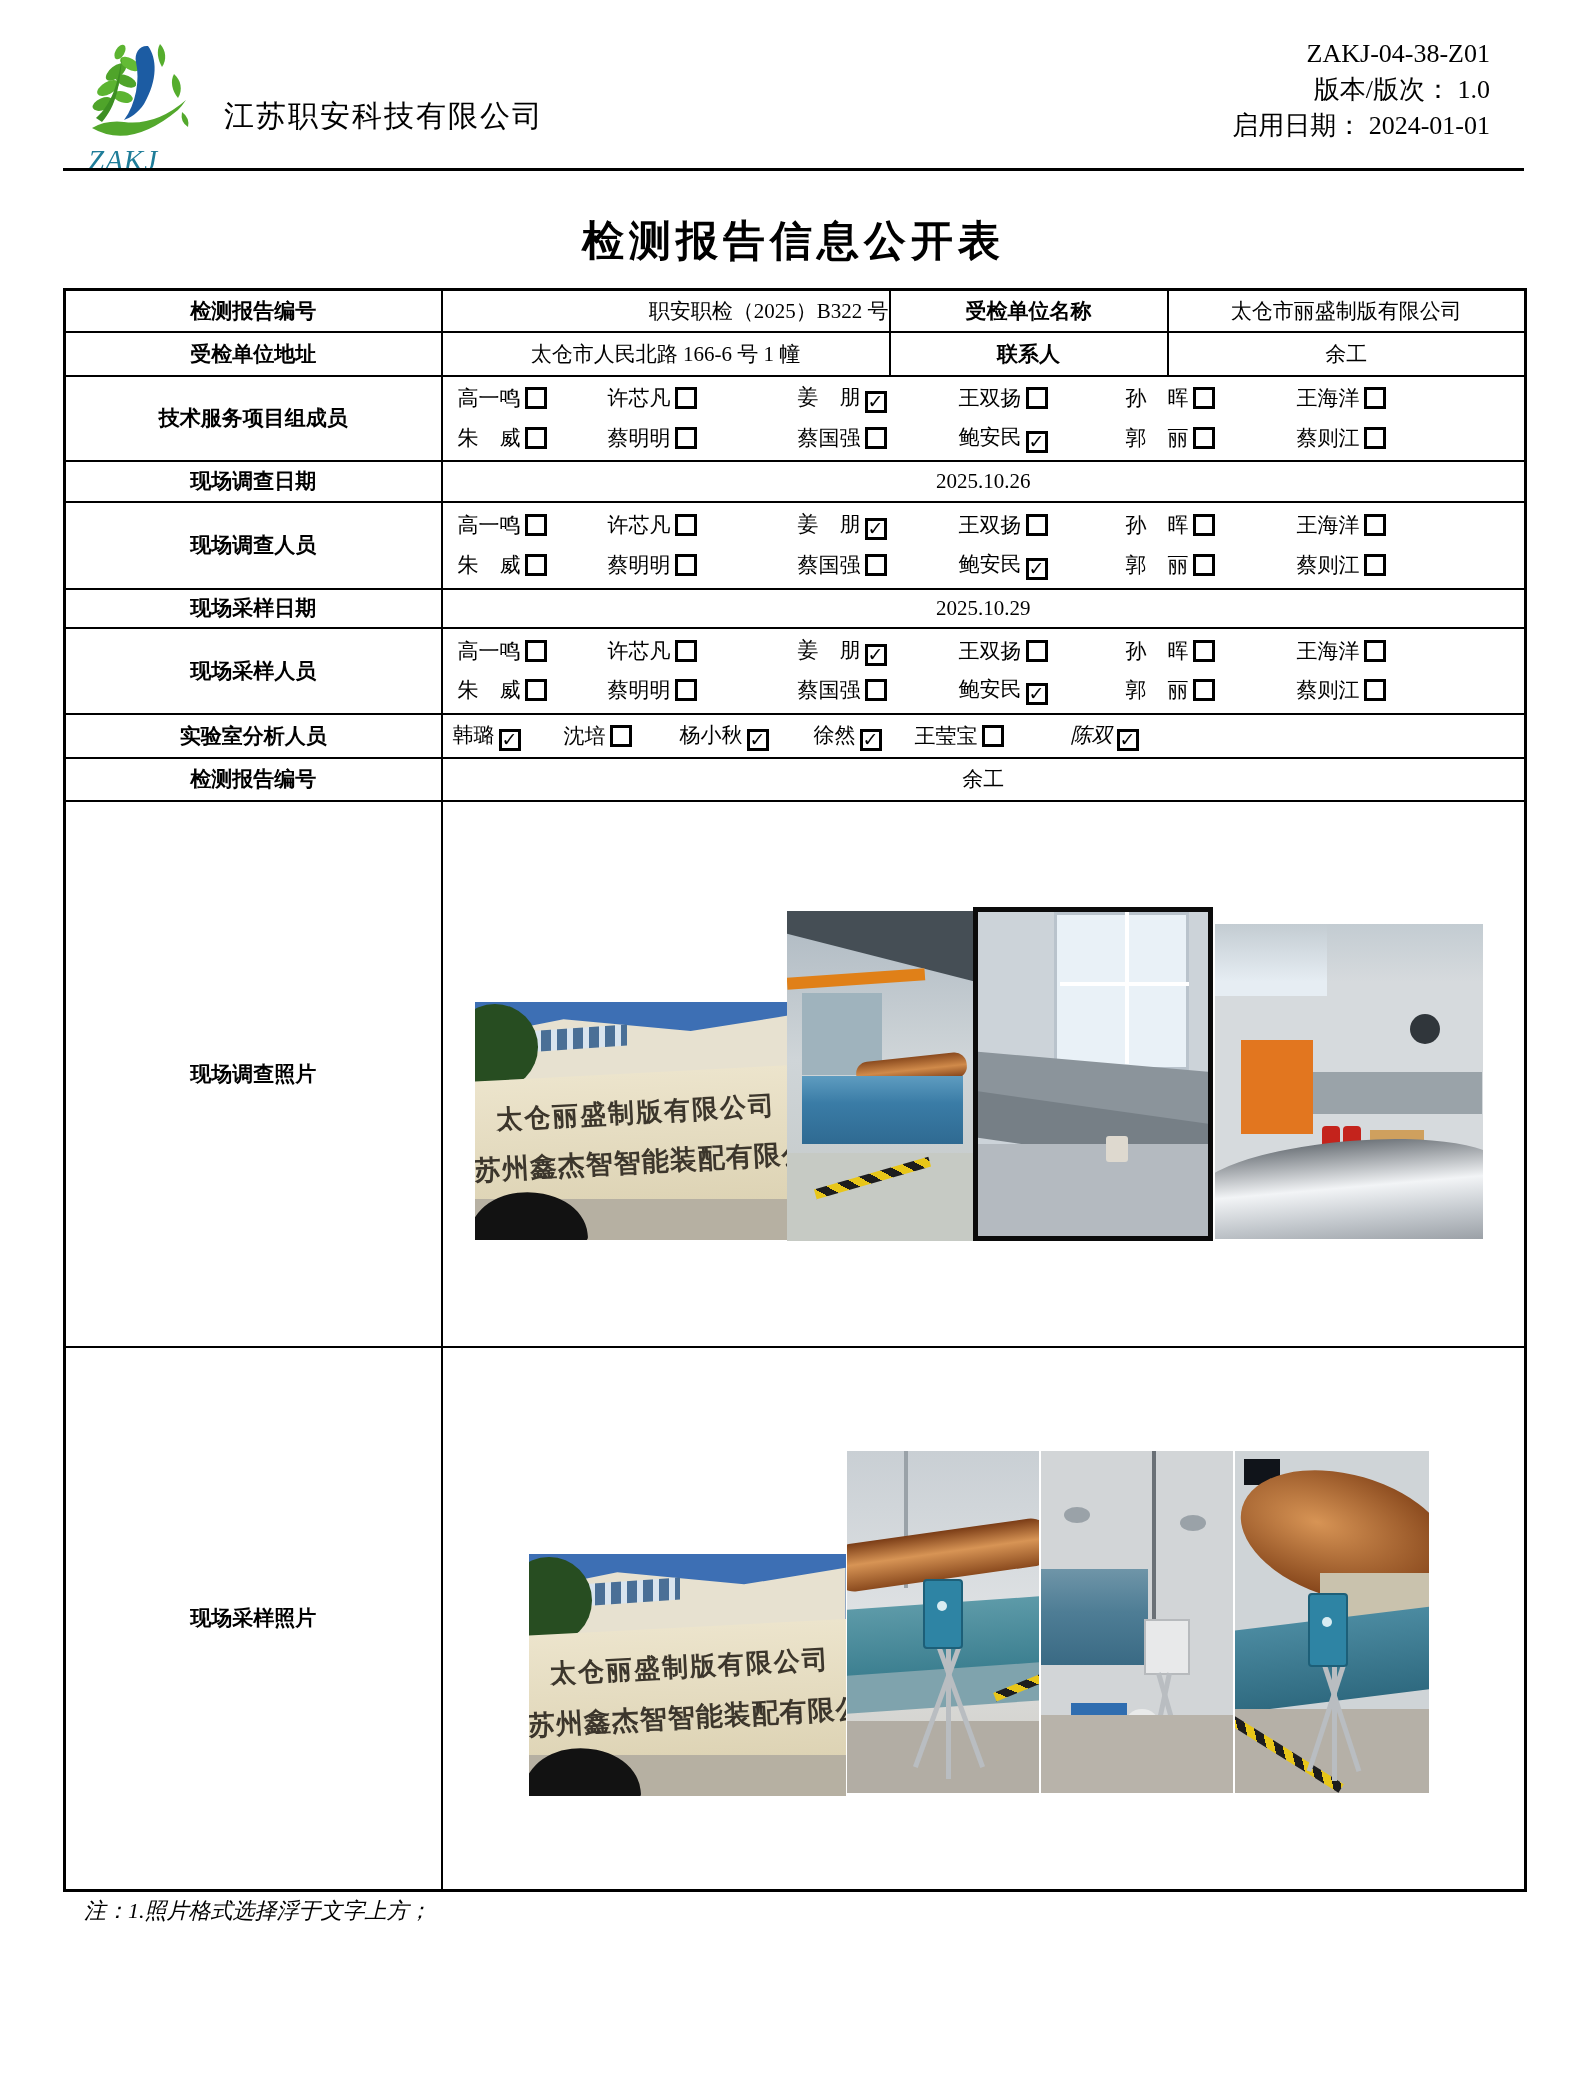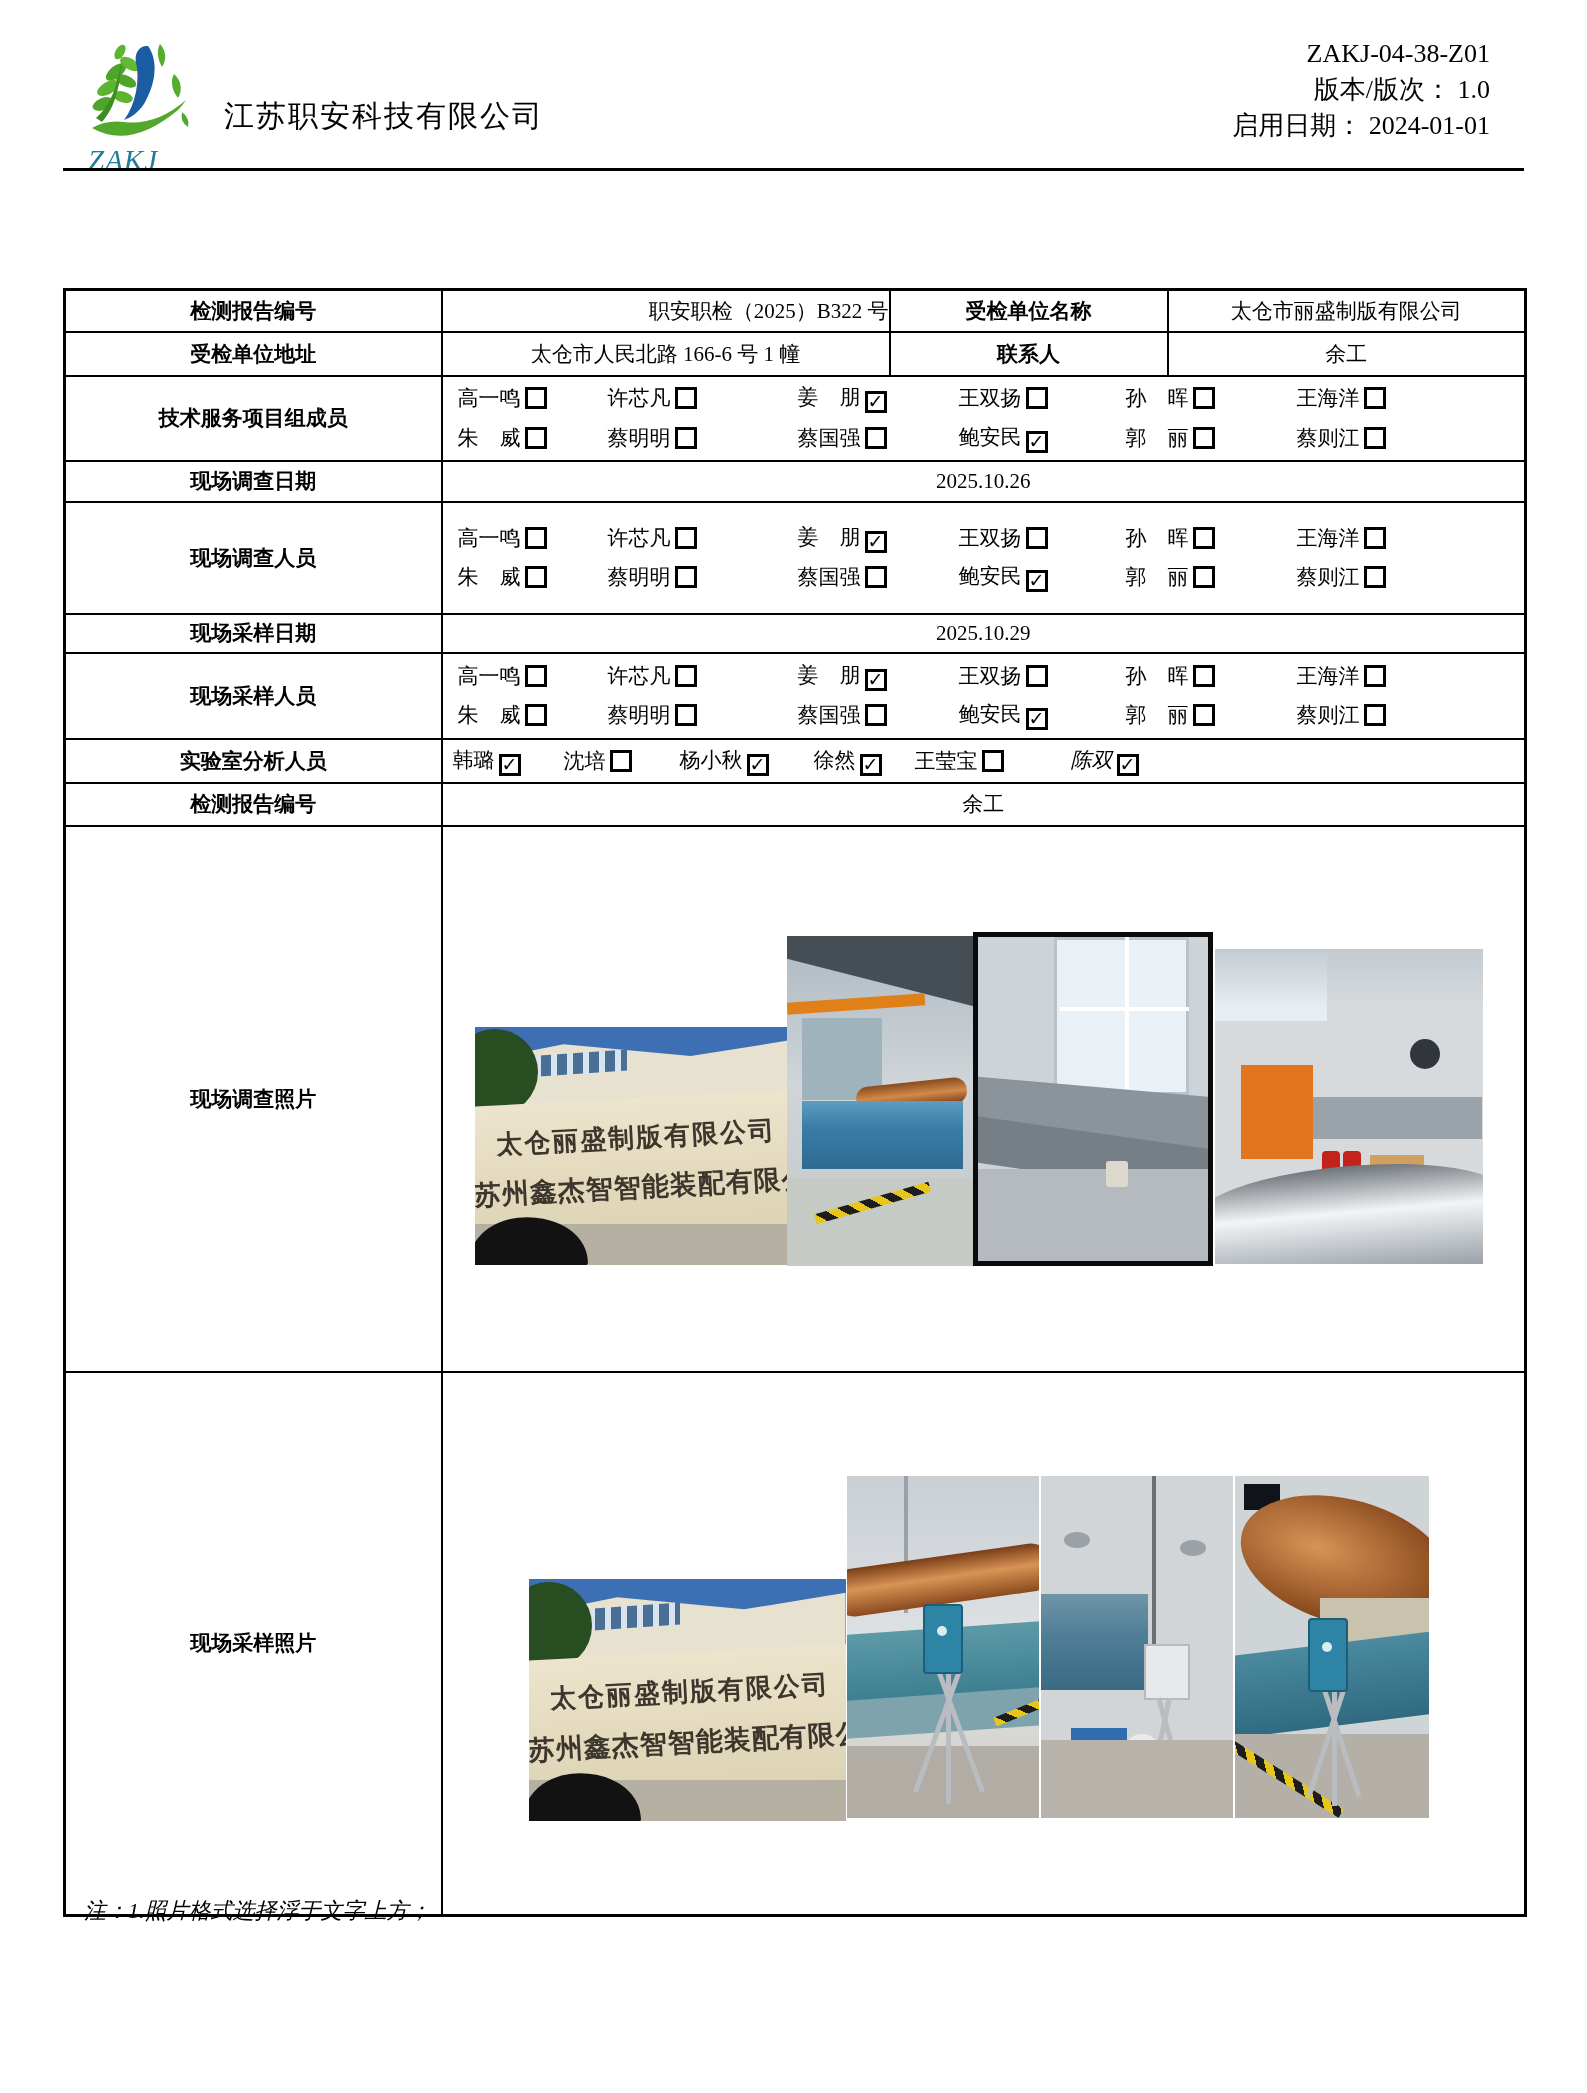--- a/index.html
+++ b/index.html
@@ -22,21 +22,21 @@
              font-weight:bold;font-size:42px;letter-spacing:5px;}
 
   
   table.main{position:absolute;left:63px;top:288px;width:1461px;
              border-collapse:collapse;table-layout:fixed;border:3px solid #000;}
   table.main th, table.main td{border:2px solid #000;padding:0;font-size:21px;
              vertical-align:middle;overflow:hidden;}
   table.main th{font-weight:bold;text-align:center;}
   table.main td{font-weight:normal;}
   tr.r1{height:42px;} tr.r2{height:44px;} tr.r3{height:85px;} tr.r4{height:41px;}
-  tr.r5{height:112px;} tr.r6{height:39px;} tr.r7{height:86px;} tr.r8{height:44px;}
+  tr.r5{height:87px;} tr.r6{height:39px;} tr.r7{height:86px;} tr.r8{height:44px;}
   tr.r9{height:43px;} tr.r10{height:546px;} tr.r11{height:544px;}
   .v-left{ text-align:right;padding-left:16px;font-weight:bold;}
   .v-center{text-align:center;}
   .roster-box{position:relative;width:100%;height:82px;}
   .roster-box.one{height:40px;}
   .slot{position:absolute;transform:translateY(-50%);white-space:nowrap;font-size:21px;}
   .cb{display:inline-block;box-sizing:border-box;width:22px;height:22px;border:3px solid #000;
       margin-left:4px;vertical-align:-4px;text-align:center;line-height:15px;font-size:19px;
       font-family:"DejaVu Sans","Liberation Sans",sans-serif;}
 
@@ -93,20 +93,21 @@
   <div class="logo-zakj">ZAKJ</div>
   <div class="company-name">江苏职安科技有限公司</div>
 
   <div class="hdr-right">
     <div>ZAKJ-04-38-Z01</div>
     <div>版本/版次： 1.0</div>
     <div>启用日期： 2024-01-01</div>
   </div>
   <div class="hdr-rule"></div>
 
+  <div class="doc-title">检测报告信息公开表</div>
 
   <table class="main">
     <colgroup>
         <col style="width:377px">
         <col style="width:448px">
         <col style="width:278px">
         <col style="width:358px">
       </colgroup>
 
     <tbody>

